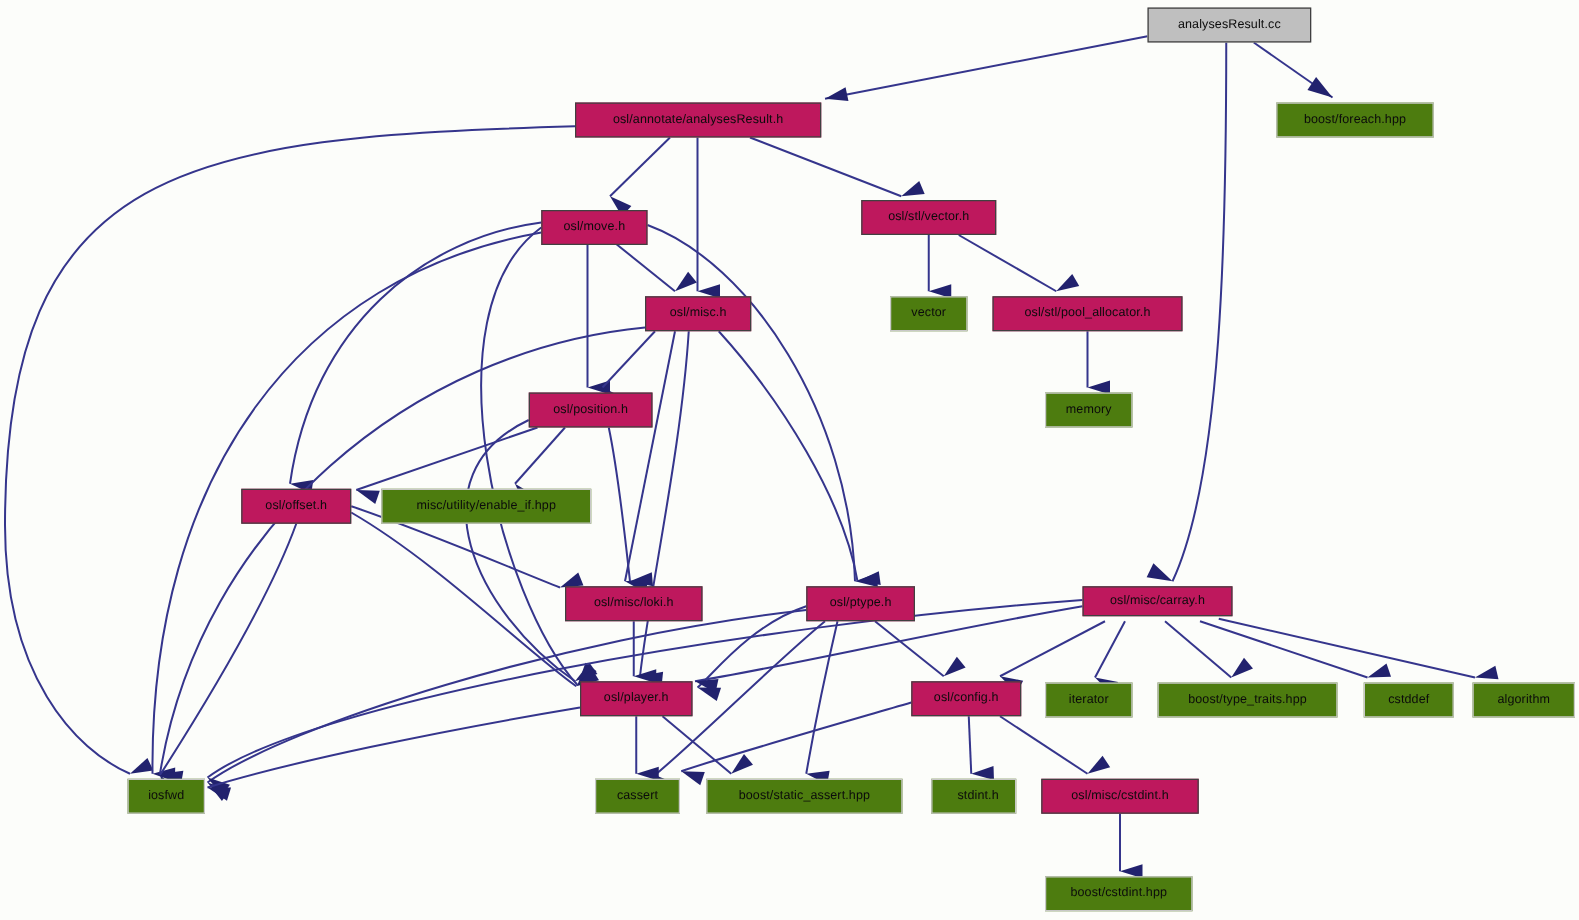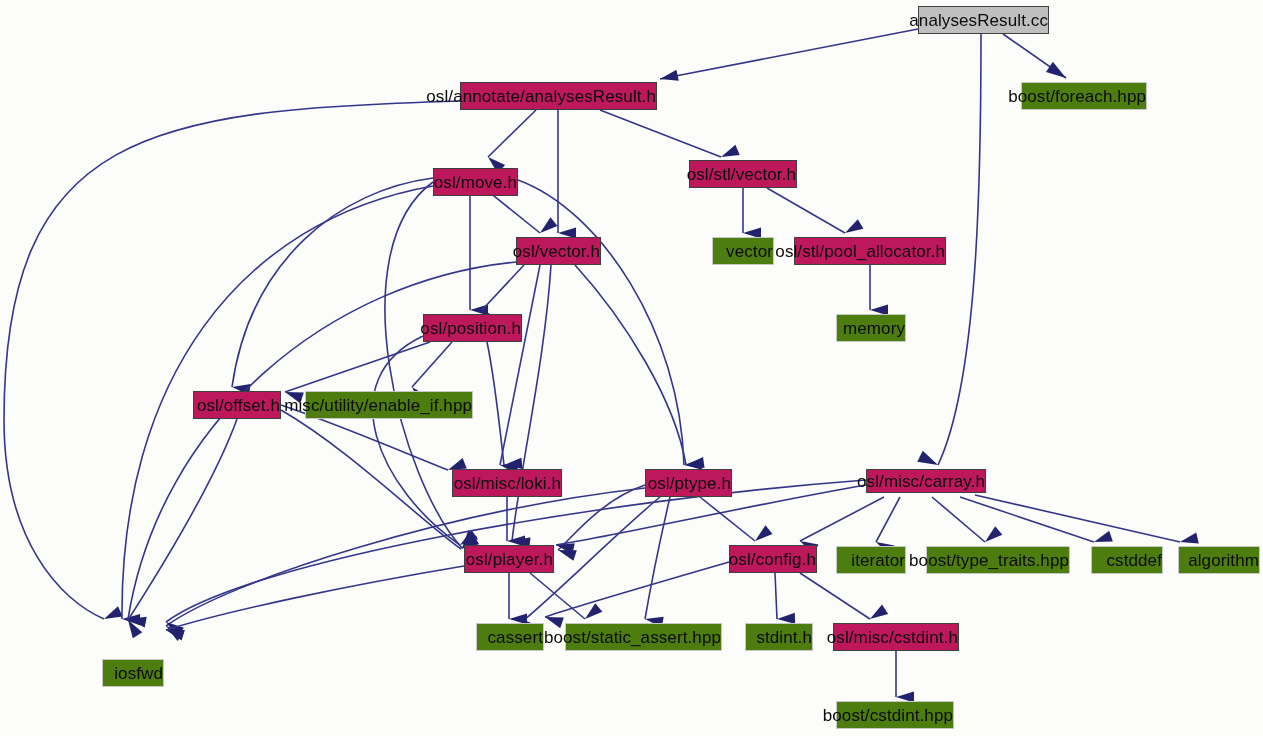--- a/index.html
+++ b/index.html
@@ -28,23 +28,23 @@
   }
   .edge-head {
     fill: #22226e;
     stroke: none;
   }
   .node {
     position: absolute;
     box-sizing: border-box;
     display: flex;
     align-items: center;
-    justify-content: flex-end;
+    justify-content: center;
     white-space: nowrap;
-    font-size: 17px;
+    font-size: 10px;
     color: #0b0b0b;
     line-height: 1;
     letter-spacing: 0.1px;
   }
   .node.internal {
     background: #be185d;
     border: 1.4px solid #404040;
   }
   .node.external {
     background: #4d7c0f;
@@ -170,21 +170,21 @@
       <div class="node internal" style="left: 460px; top: 82px; width: 197px; height: 28px;">
         <span class="node-label">osl/annotate/analysesResult.h</span>
       </div>
       <div class="node internal" style="left: 433px; top: 168px; width: 85px; height: 28px;">
         <span class="node-label">osl/move.h</span>
       </div>
       <div class="node internal" style="left: 689px; top: 160px; width: 108px; height: 28px;">
         <span class="node-label">osl/stl/vector.h</span>
       </div>
       <div class="node internal" style="left: 516px; top: 237px; width: 85px; height: 28px;">
-        <span class="node-label">osl/vector.h</span>
+        <span class="node-label">osl/misc.h</span>
       </div>
       <div class="node external" style="left: 712px; top: 237px; width: 62px; height: 28px;">
         <span class="node-label">vector</span>
       </div>
       <div class="node internal" style="left: 794px; top: 237px; width: 152px; height: 28px;">
         <span class="node-label">osl/stl/pool_allocator.h</span>
       </div>
       <div class="node internal" style="left: 423px; top: 314px; width: 99px; height: 28px;">
         <span class="node-label">osl/position.h</span>
       </div>
@@ -217,21 +217,21 @@
       </div>
       <div class="node external" style="left: 926px; top: 546px; width: 144px; height: 28px;">
         <span class="node-label">boost/type_traits.hpp</span>
       </div>
       <div class="node external" style="left: 1091px; top: 546px; width: 72px; height: 28px;">
         <span class="node-label">cstddef</span>
       </div>
       <div class="node external" style="left: 1178px; top: 546px; width: 82px; height: 28px;">
         <span class="node-label">algorithm</span>
       </div>
-      <div class="node external" style="left: 102px; top: 623px; width: 62px; height: 28px; margin-top: 36px;">
+      <div class="node external" style="left: 102px; top: 623px; width: 62px; height: 28px;">
         <span class="node-label">iosfwd</span>
       </div>
       <div class="node external" style="left: 476px; top: 623px; width: 68px; height: 28px;">
         <span class="node-label">cassert</span>
       </div>
       <div class="node external" style="left: 565px; top: 623px; width: 157px; height: 28px;">
         <span class="node-label">boost/static_assert.hpp</span>
       </div>
       <div class="node external" style="left: 745px; top: 623px; width: 68px; height: 28px; padding-left: 7px;">
         <span class="node-label">stdint.h</span>

